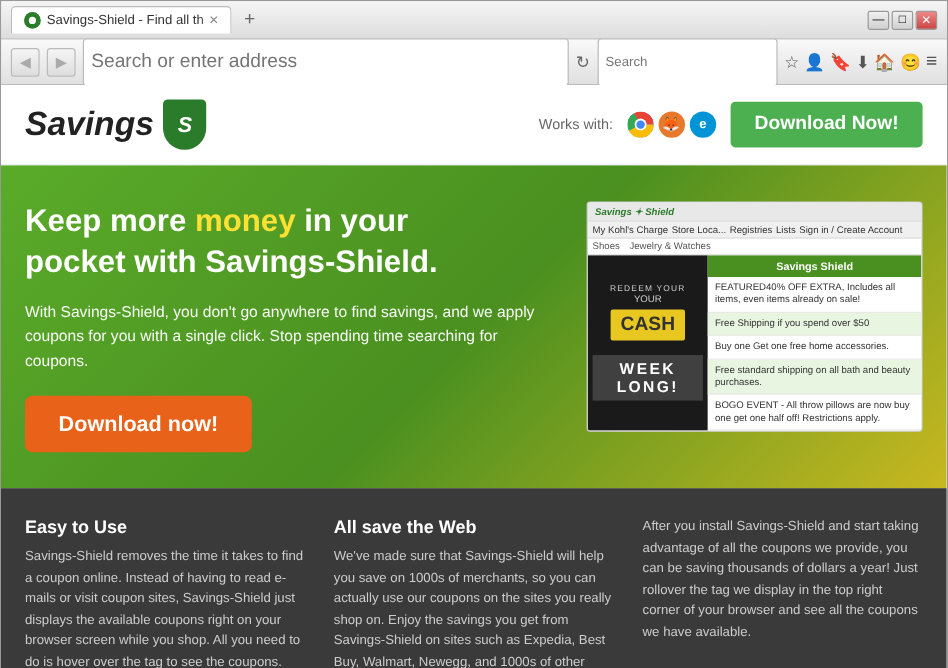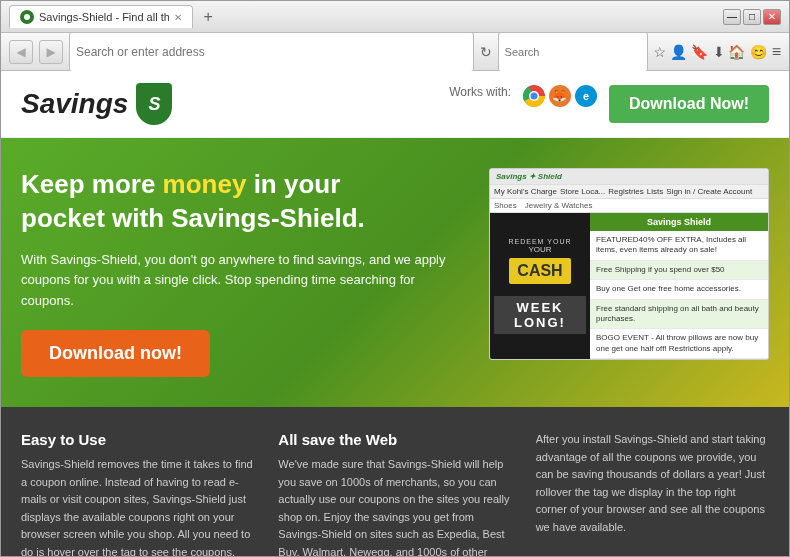--- a/index.html
+++ b/index.html
@@ -14,35 +14,35 @@
     .tab-close { margin-left: auto; color: #888; font-size: 10px; cursor: pointer; }
     .new-tab-btn { background: none; border: none; font-size: 16px; color: #666; cursor: pointer; padding: 0 4px; }
     .win-controls { margin-left: auto; display: flex; gap: 2px; }
     .win-btn { width: 18px; height: 16px; border: 1px solid #999; border-radius: 2px; font-size: 10px; display: flex; align-items: center; justify-content: center; cursor: pointer; }
     .win-btn.minimize { background: linear-gradient(to bottom, #f0f0f0, #d0d0d0); }
     .win-btn.maximize { background: linear-gradient(to bottom, #f0f0f0, #d0d0d0); }
     .win-btn.close { background: linear-gradient(to bottom, #e88, #c44); color: white; }
 
     .toolbar { background: linear-gradient(to bottom, #f9f9f9, #e0e0e0); height: 38px; display: flex; align-items: center; padding: 0 8px; gap: 6px; border-bottom: 1px solid #bbb; }
     .nav-btn { background: linear-gradient(to bottom, #f5f5f5, #ddd); border: 1px solid #bbb; border-radius: 3px; width: 24px; height: 24px; display: flex; align-items: center; justify-content: center; cursor: pointer; font-size: 12px; color: #555; }
-    .address-bar { flex: 1; height: 40px; border: 1px solid #bbb; border-radius: 3px; padding: 0 6px; font-size: 12px; background: white; }
+    .address-bar { flex: 1; height: 40px; border: 1px solid #bbb; border-radius: 3px; padding: 0 6px; font-size: 16px; background: white; }
     .search-bar { width: 150px; height: 40px; border: 1px solid #bbb; border-radius: 3px; padding: 0 6px; font-size: 11px; background: white; }
     .toolbar-icons { display: flex; gap: 4px; align-items: center; }
     .toolbar-icon { font-size: 14px; color: #555; cursor: pointer; }
 
     
     .page-content { flex: 1; overflow-y: auto; background: white; }
 
     
     .site-header { background: white; padding: 12px 20px; display: flex; align-items: center; justify-content: space-between; border-bottom: 1px solid #eee; }
     .logo { display: flex; align-items: center; gap: 4px; }
     .logo-text { font-size: 28px; font-weight: bold; color: #222; font-style: italic; }
     .logo-shield { width: 36px; height: 42px; background: #2a7b2a; border-radius: 4px 4px 18px 18px; display: flex; align-items: center; justify-content: center; margin: 0 4px; }
     .logo-shield-inner { color: white; font-size: 18px; font-weight: bold; font-style: italic; }
-    .header-right { display: flex; align-items: flex-start; gap: 12px; }
+    .header-right { display: flex; align-items: center; gap: 12px; }
     .works-with { font-size: 12px; color: #666; }
     .browser-icons { display: flex; gap: 4px; align-items: center; }
     .download-btn-header { background: #4caf50; color: white; border: none; padding: 10px 20px; font-size: 16px; font-weight: bold; border-radius: 4px; cursor: pointer; }
 
     
     .hero { background: linear-gradient(135deg, #5aab2a 0%, #4a9020 50%, #c8b820 100%); padding: 30px 20px; display: flex; gap: 20px; align-items: flex-start; min-height: 220px; }
     .hero-left { flex: 1; color: white; }
     .hero-title { font-size: 26px; font-weight: bold; line-height: 1.3; margin-bottom: 14px; }
     .hero-desc { font-size: 13px; line-height: 1.6; margin-bottom: 18px; color: rgba(255,255,255,0.95); }
     .download-btn-hero { background: #e8621a; color: white; border: none; padding: 13px 28px; font-size: 18px; font-weight: bold; border-radius: 6px; cursor: pointer; display: inline-block; }

